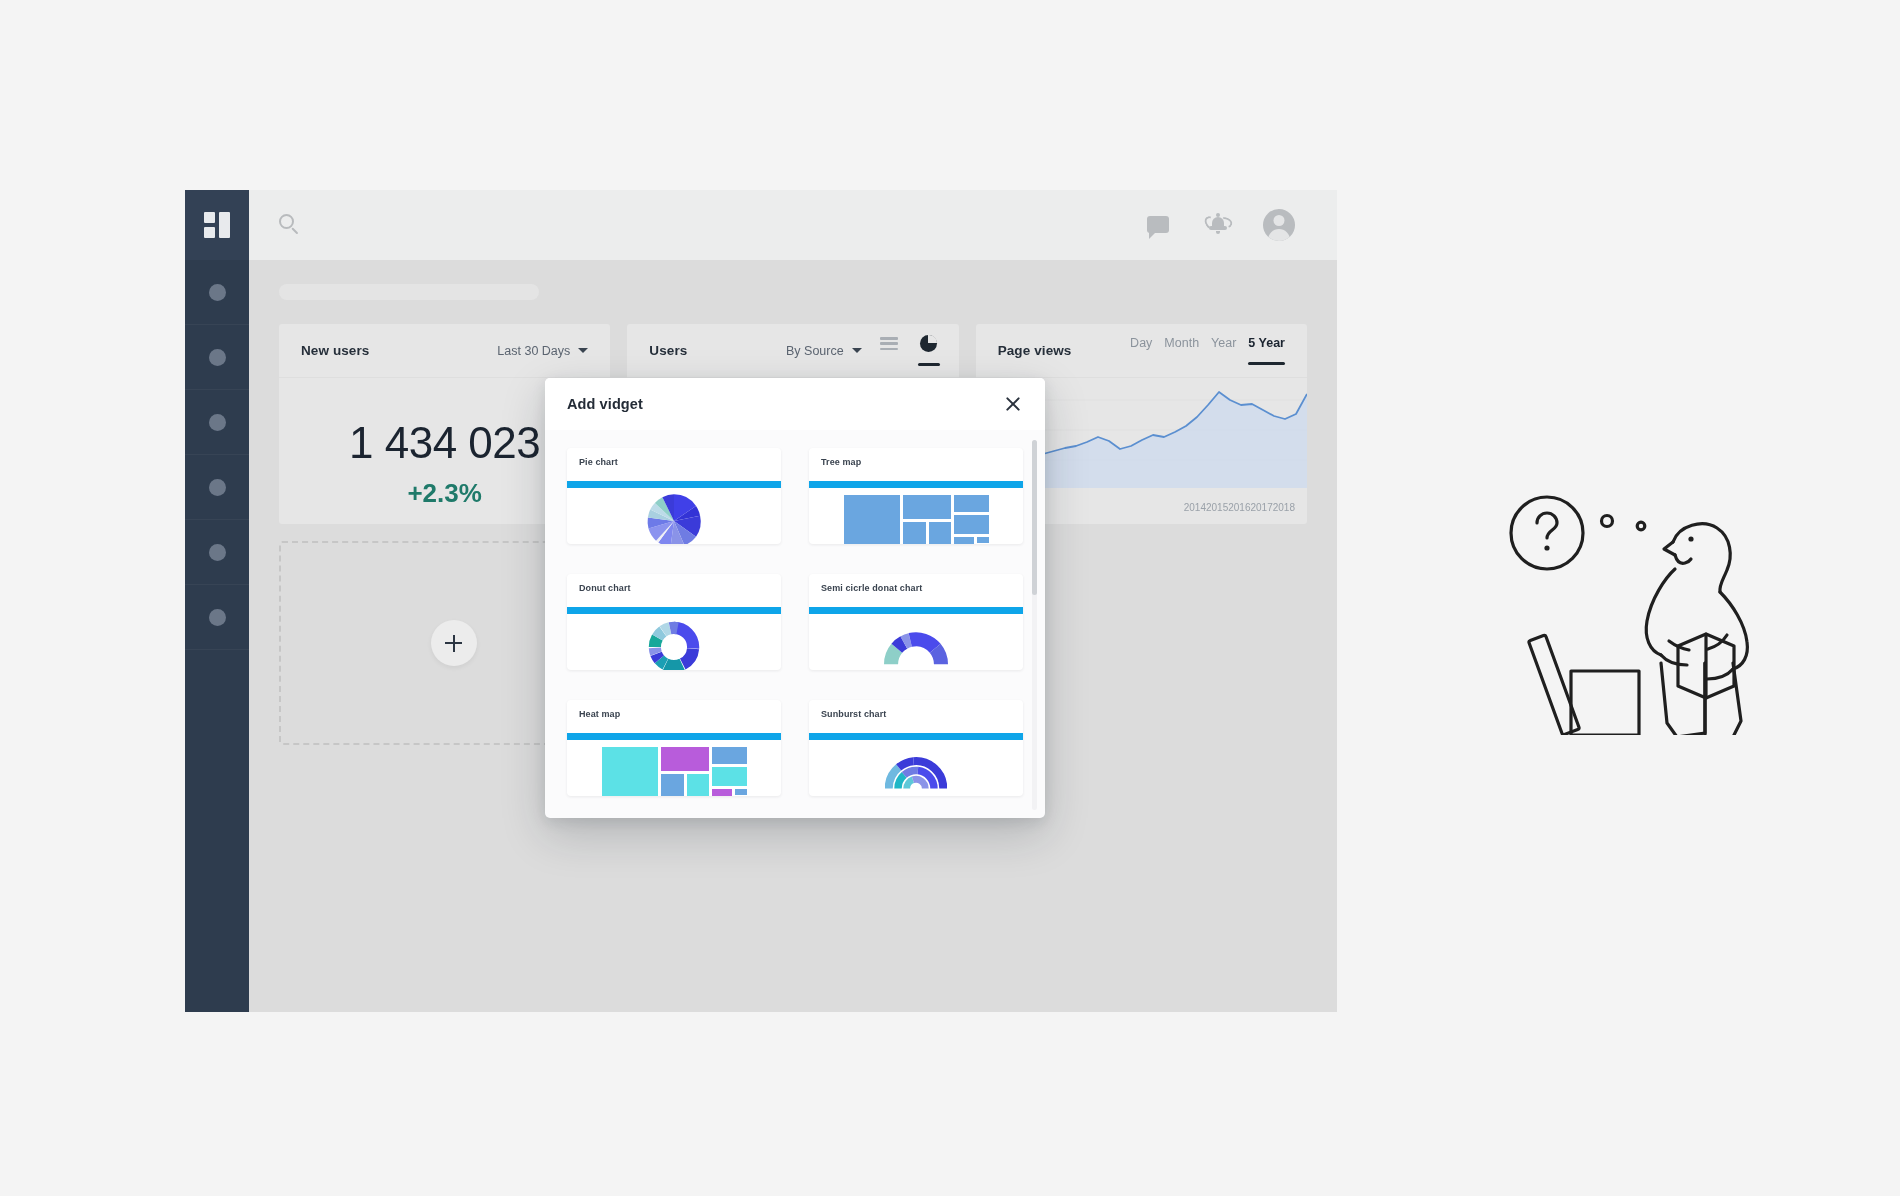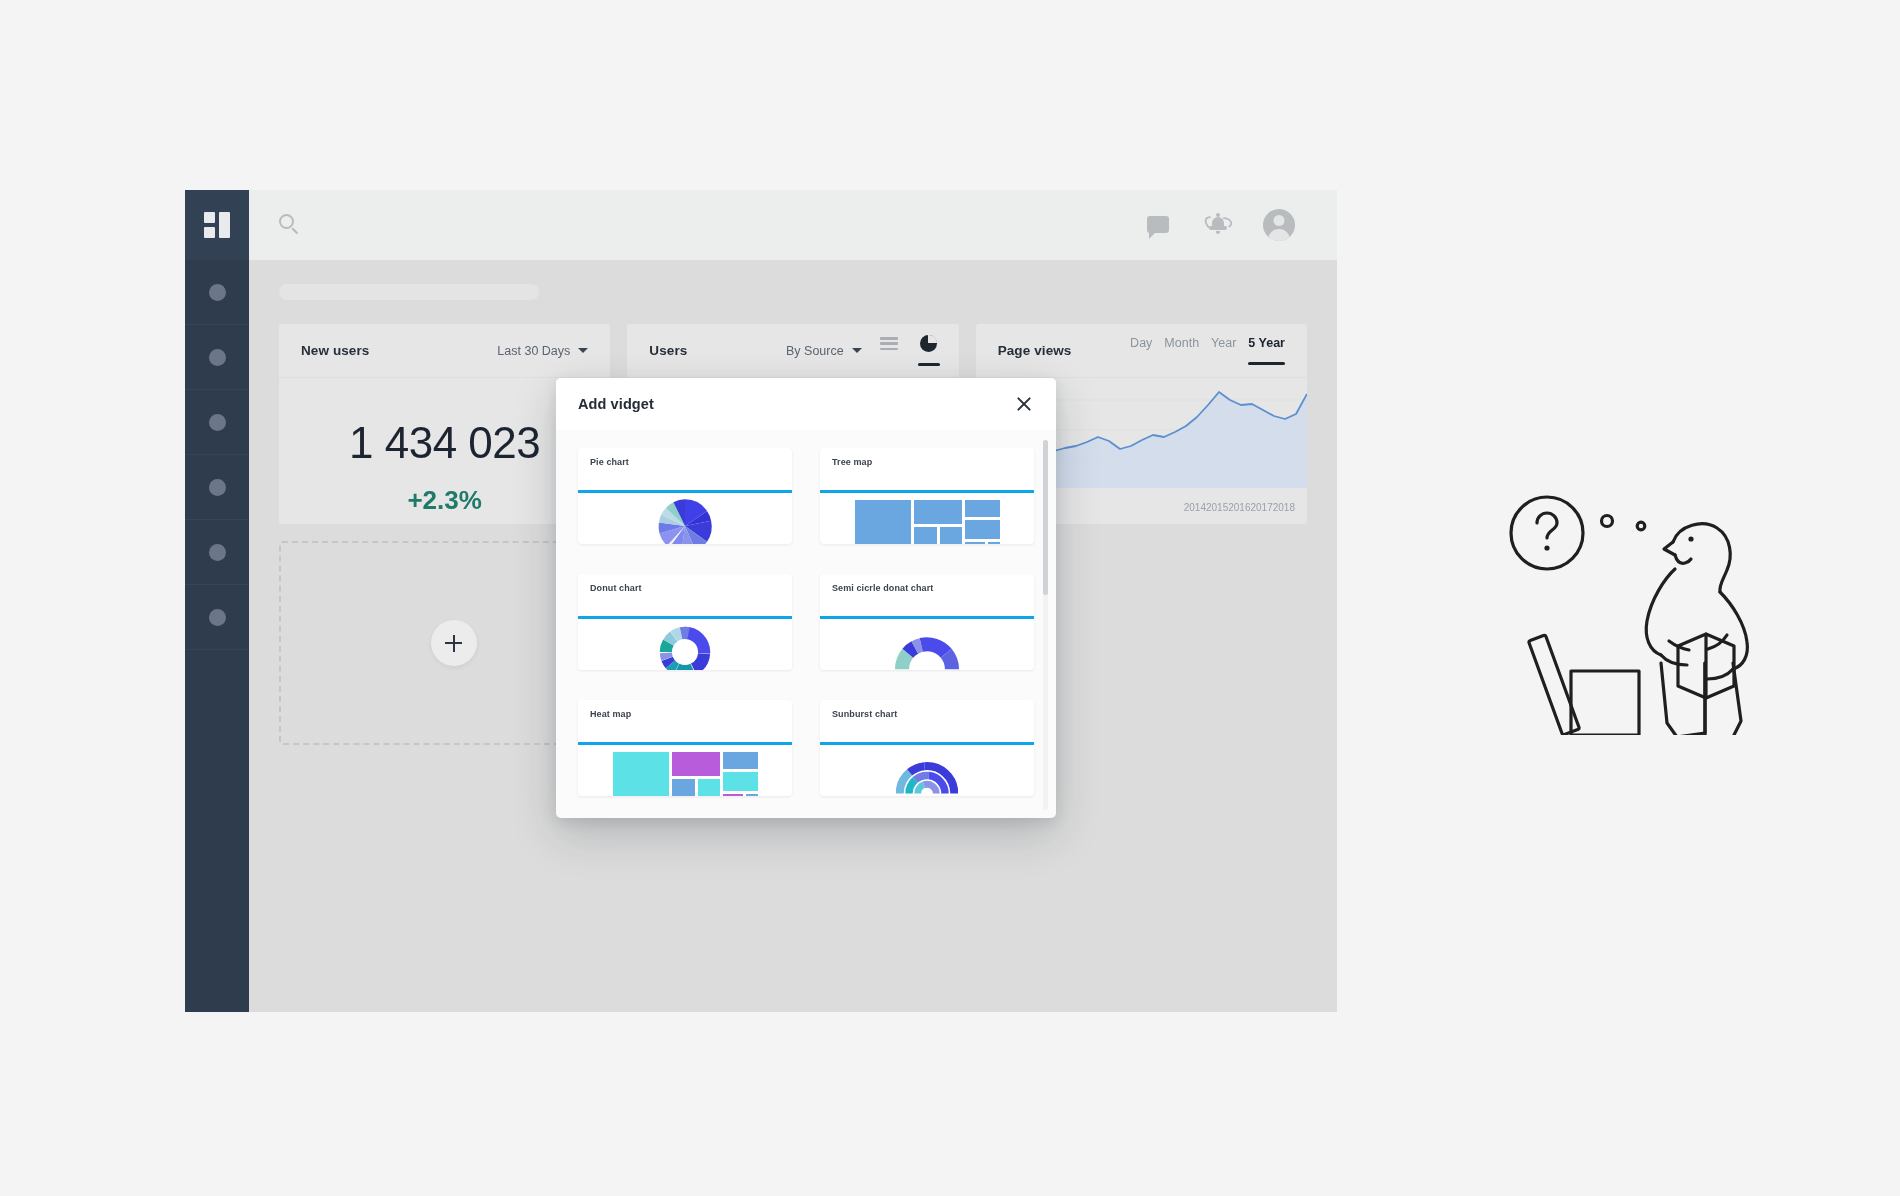--- a/index.html
+++ b/index.html
@@ -77,21 +77,21 @@
   .card{background:#e6e6e6;border-radius:3px;box-sizing:border-box;position:relative;overflow:hidden;}
   .card-head{display:flex;align-items:center;height:54px;padding:0 22px;box-sizing:border-box;
     border-bottom:1px solid #dedede;}
   .card-title{font-size:13.5px;font-weight:700;color:#262f3a;letter-spacing:.1px;}
   .card-head-right{margin-left:auto;display:flex;align-items:center;gap:18px;}
   .dropdown{display:flex;align-items:center;gap:8px;font-size:12.5px;color:#5b6470;}
   .caret{width:0;height:0;border-left:5px solid transparent;border-right:5px solid transparent;
     border-top:5px solid #3a4450;}
   .card-new-users{width:345px;height:200px;}
   .bignum{font-size:44px;color:#1b2430;text-align:center;margin-top:40px;letter-spacing:-.5px;}
-  .delta{font-size:26px;font-weight:700;color:#1f7a6a;text-align:center;margin-top:17px;}
+  .delta{font-size:26px;font-weight:700;color:#1f7a6a;text-align:center;margin-top:10px;}
   .card-users{width:345px;height:200px;}
   .tabicons{display:flex;align-items:center;gap:22px;}
   .tabicon{position:relative;padding-bottom:14px;}
   .list-icon{width:18px;height:13px;display:flex;flex-direction:column;justify-content:space-between;}
   .list-icon span{display:block;height:2.5px;background:#a9aeb4;border-radius:1px;}
   .list-icon span:nth-child(1){width:18px;} .list-icon span:nth-child(2){width:18px;}
   .list-icon span:nth-child(3){width:18px;}
   .pie-icon{width:17px;height:17px;border-radius:50%;background:#1e2730;position:relative;}
   .pie-icon:after{content:"";position:absolute;right:0;top:0;width:9px;height:8px;
     background:#e6e6e6;border-radius:0 9px 0 0;}
@@ -107,36 +107,35 @@
   .dropzone{margin-top:17px;height:200px;border:2px dashed #c6c6c6;border-radius:3px;
     display:flex;align-items:center;justify-content:center;width:345px;}
   .plusbtn{width:46px;height:46px;border-radius:50%;background:#ececec;
     display:flex;align-items:center;justify-content:center;box-shadow:0 2px 5px rgba(0,0,0,.06);}
   .plusbtn:before{content:"";position:absolute;width:17px;height:2px;background:#2b3542;}
   .plusbtn:after{content:"";position:absolute;width:2px;height:17px;background:#2b3542;}
   .modal{
     position:absolute;left:545px;top:378px;width:500px;height:440px;
     background:#fbfbfc;border-radius:5px;overflow:hidden;
     box-shadow:0 16px 46px rgba(20,28,40,.20), 0 4px 14px rgba(20,28,40,.10);
-    margin-left:11px;
   }
   .modal-head{height:52px;background:#fff;display:flex;align-items:center;
     padding:0 22px;box-sizing:border-box;}
   .modal-title{font-size:14.5px;font-weight:700;color:#242c37;letter-spacing:.1px;}
   .close-x{margin-left:auto;width:20px;height:20px;position:relative;cursor:pointer;}
   .close-x:before,.close-x:after{content:"";position:absolute;left:1px;top:9px;width:18px;height:2px;
     background:#2a323d;border-radius:1px;}
   .close-x:before{transform:rotate(45deg);} .close-x:after{transform:rotate(-45deg);}
   .modal-body{position:absolute;top:52px;left:0;right:0;bottom:0;
     padding:18px 22px 0 22px;box-sizing:border-box;overflow:hidden;}
   .wgrid{display:grid;grid-template-columns:1fr 1fr;gap:30px 28px;}
   .wcard{background:#fff;border-radius:4px;box-shadow:0 1px 3px rgba(20,28,40,.08);
     height:96px;overflow:hidden;}
-  .wcard-title{font-size:9px;font-weight:700;color:#3a434f;padding:9px 12px 23px 12px;
-    border-bottom:3px solid #0ea5e9;letter-spacing:.1px;}
+  .wcard-title{font-size:9px;font-weight:700;color:#3a434f;padding:9px 12px 14px 12px;
+    border-bottom:7px solid #0ea5e9;letter-spacing:.1px;}
   .wcard-body{height:62px;display:flex;align-items:center;justify-content:center;padding-top:2px;}
   .wcard-body svg{display:block;}
   .scroll-track{position:absolute;right:8px;top:62px;bottom:8px;width:5px;
     background:#f2f2f4;border-radius:3px;}
   .scroll-thumb{position:absolute;top:0;left:0;width:5px;height:155px;
     background:#cfd2d6;border-radius:3px;}
   
   .illu{position:absolute;left:1495px;top:485px;width:300px;height:250px;}
 </style>
 </head>

